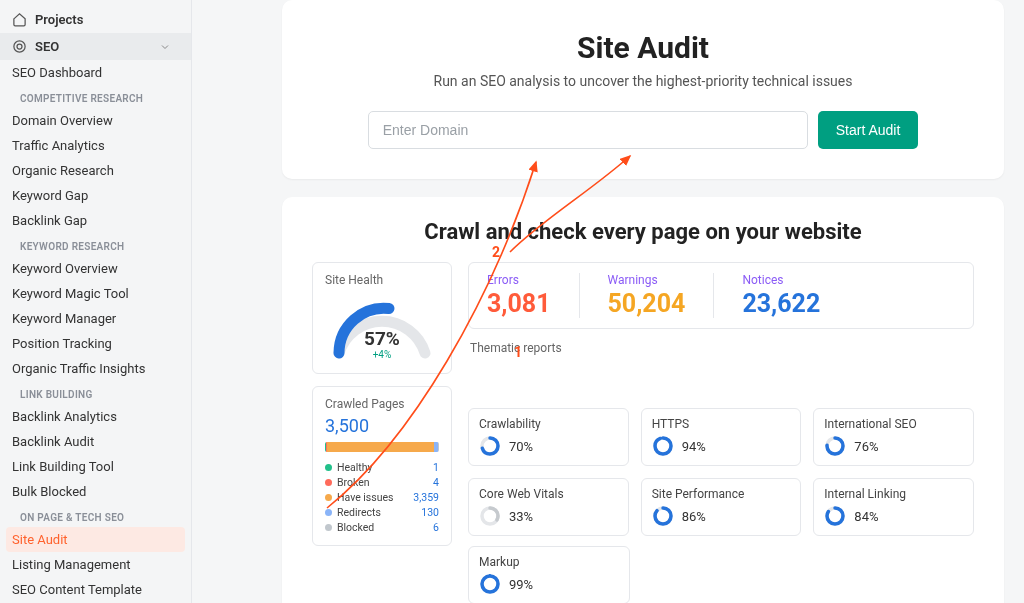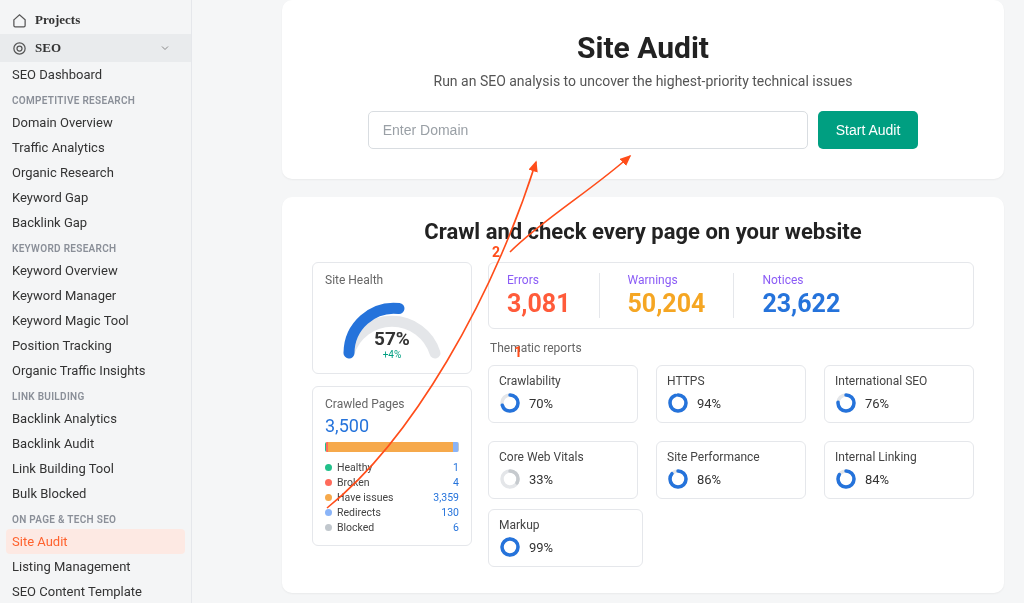--- a/index.html
+++ b/index.html
@@ -1,59 +1,59 @@
 <!DOCTYPE html>
 <html><head>
 <meta charset="utf-8">
 <style>
 * { box-sizing: border-box; margin: 0; padding: 0; }
 body { font-family: -apple-system, BlinkMacSystemFont, "Segoe UI", Roboto, Helvetica, Arial, sans-serif; background: #f5f6f7; color: #333; width: 1024px; height: 603px; overflow: hidden; position: relative; }
 .layout { display: flex; height: 100%; }
 .sidebar { width: 192px; background: #f4f5f6; border-right: 1px solid #e5e7eb; padding: 6px 0; font-size: 13px; }
-.sb-item { display: flex; align-items: center; padding: 6px 12px; cursor: pointer; color: #333; font-family: Liberation Serif, serif; }
+.sb-item { display: flex; align-items: center; padding: 6px 12px; cursor: pointer; color: #333; }
 .sb-item.bold { font-weight: 600; }
 .sb-item svg { margin-right: 8px; flex-shrink: 0; }
 .sb-item.with-chevron { justify-content: space-between; }
 .sb-item-inner { display: flex; align-items: center; }
-.sb-section { font-size: 10px; color: #8a8f98; letter-spacing: 0.3px; padding: 8px 12px 4px; font-weight: 600; }
+.sb-section { font-size: 10px; color: #8a8f98; letter-spacing: 0.3px; padding: 8px 20px 4px; font-weight: 600; }
 .sb-link { padding: 5px 12px; cursor: pointer; color: #333; font-size:13px; }
 .sb-link.active { background: #fde9e3; color: #ff622d; border-radius: 4px; margin: 0 6px; padding-left: 6px; padding-right:6px; }
 .main { flex: 1; padding: 0 0 0 0; overflow: hidden; position: relative; }
 .card { background: #fff; border-radius: 10px; margin: 0 20px 18px 90px; box-shadow: 0 1px 2px rgba(0,0,0,0.05); }
 .hero { padding: 30px 40px 30px; text-align: center; }
 .hero h1 { font-size: 30px; font-weight: 700; color: #222; margin-bottom: 8px; }
 .hero p { font-size: 14px; color: #555; margin-bottom: 22px; }
 .search-row { display: flex; gap: 10px; justify-content: center; }
 .domain-input { width: 440px; padding: 10px 14px; border: 1px solid #d9dde1; border-radius: 5px; font-size: 14px; color: #14532d; }
 .domain-input::placeholder { color: #9aa0a6; }
 .start-btn { background: #009f81; color: #fff; border: none; padding: 10px 18px; border-radius: 5px; font-size: 14px; font-weight: 500; cursor: pointer; }
 .crawl h2 { font-size: 22px; font-weight: 700; text-align: center; color: #222; padding: 22px 0 18px; }
 .dash { display: flex; gap: 16px; padding: 0 30px 26px; }
-.dash-left { width: 160px; display: flex; flex-direction: column; gap: 12px; }
+.dash-left { width: 140px; display: flex; flex-direction: column; gap: 12px; }
 .dash-right { flex: 1; display: flex; flex-direction: column; gap: 10px; }
 .mini { border: 1px solid #e5e7eb; border-radius: 6px; padding: 10px 12px; background:#fff; }
 .mini-title { font-size: 12px; color: #666; margin-bottom: 4px; }
 .gauge { position: relative; width: 110px; height: 70px; margin: 6px auto 0; }
 .gauge svg { width: 110px; height: 70px; }
 .gauge-val { position: absolute; top: 34px; left: 0; right: 0; text-align: center; font-size: 19px; font-weight: 700; color:#333; }
 .gauge-delta { position: absolute; top: 56px; left:0; right:0; text-align:center; font-size: 10px; color: #009f81; }
 .pages-num { font-size: 18px; font-weight: 400; color: #2573db; }
 .stack-bar { display:flex; height:10px; border-radius:2px; overflow:hidden; margin:6px 0 8px; }
 .seg { height:100%; }
 .legend { font-size: 10.5px; color:#444; }
 .legend-row { display:flex; align-items:center; justify-content:space-between; padding:1px 0; }
 .legend-row .lf { display:flex; align-items:center; gap:5px; }
 .dot { width:7px; height:7px; border-radius:50%; display:inline-block; }
 .stats-row { display:flex; gap: 28px; border:1px solid #e5e7eb; border-radius:6px; padding:10px 18px; background:#fff; }
 .stat { }
 .stat-label { font-size:12px; color:#8b5cf6; margin-bottom:2px; }
 .stat-val { font-size:25px; font-weight:700; }
 .stat-sep { width:1px; background:#e5e7eb; }
 .thematic-title { font-size:12px; color:#666; margin:2px 0 0 2px; }
-.tiles { display:grid; grid-template-columns: repeat(3, 1fr); gap:18px; }
+.tiles { display:grid; grid-template-columns: repeat(3, 1fr); gap:12px;margin-top:43px; }
 .tile { border:1px solid #e5e7eb; border-radius:6px; padding:8px 10px 8px; background:#fff; }
 .tile-label { font-size:12px; color:#444; margin-bottom:4px; }
 .tile-body { display:flex; align-items:center; gap:8px; }
 .ring { width:22px; height:22px; }
 .ring svg { width:22px; height:22px; transform: rotate(-90deg); }
 .ring circle.bg { stroke:#e4e6e9; }
 .ring circle.fg { stroke:#2573db; }
 .tile .pct { font-size:13px; color:#333; }
 .tile.low .ring circle.fg { stroke:#c6cace; }
 .markup-row { display:flex; }
@@ -89,22 +89,22 @@
     <div class="sb-link">SEO Dashboard</div>
     <div id="sections">
         <div class="sb-section">COMPETITIVE RESEARCH</div>
         <div class="sb-link">Domain Overview</div>
         <div class="sb-link">Traffic Analytics</div>
         <div class="sb-link">Organic Research</div>
         <div class="sb-link">Keyword Gap</div>
         <div class="sb-link">Backlink Gap</div>
         <div class="sb-section">KEYWORD RESEARCH</div>
         <div class="sb-link">Keyword Overview</div>
+        <div class="sb-link">Keyword Magic Tool</div>
         <div class="sb-link">Keyword Manager</div>
-        <div class="sb-link">Keyword Magic Tool</div>
         <div class="sb-link">Position Tracking</div>
         <div class="sb-link">Organic Traffic Insights</div>
         <div class="sb-section">LINK BUILDING</div>
         <div class="sb-link">Backlink Analytics</div>
         <div class="sb-link">Backlink Audit</div>
         <div class="sb-link">Link Building Tool</div>
         <div class="sb-link">Bulk Blocked</div>
         <div class="sb-section">ON PAGE &amp; TECH SEO</div>
         <div class="sb-link active">Site Audit</div>
         <div class="sb-link">Listing Management</div>

